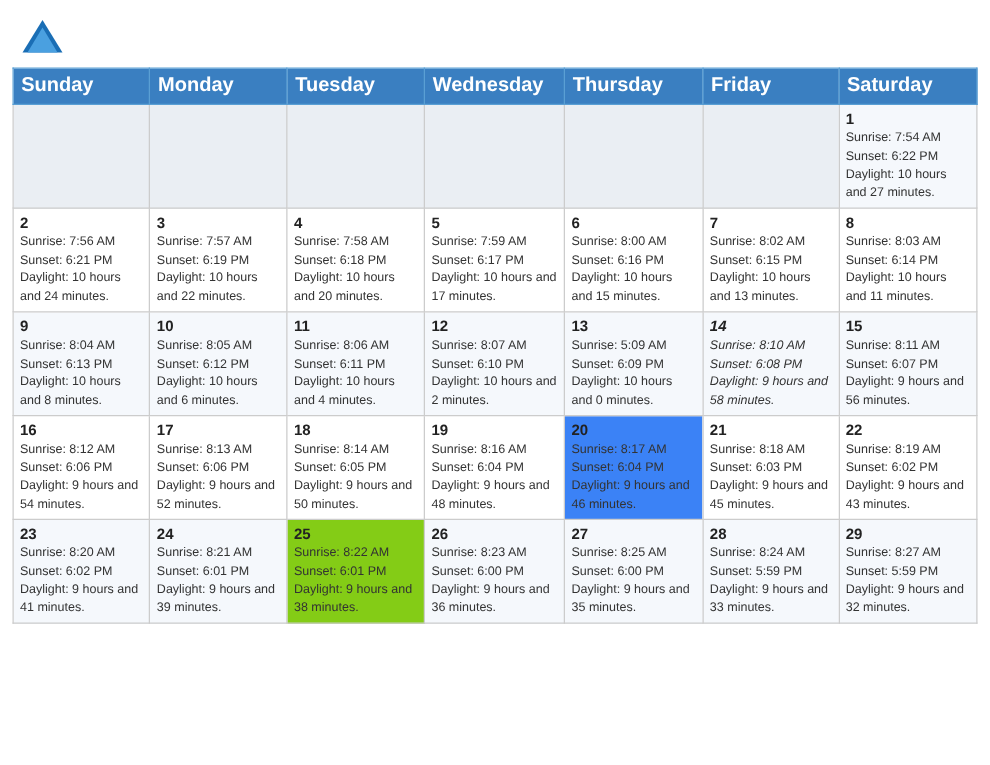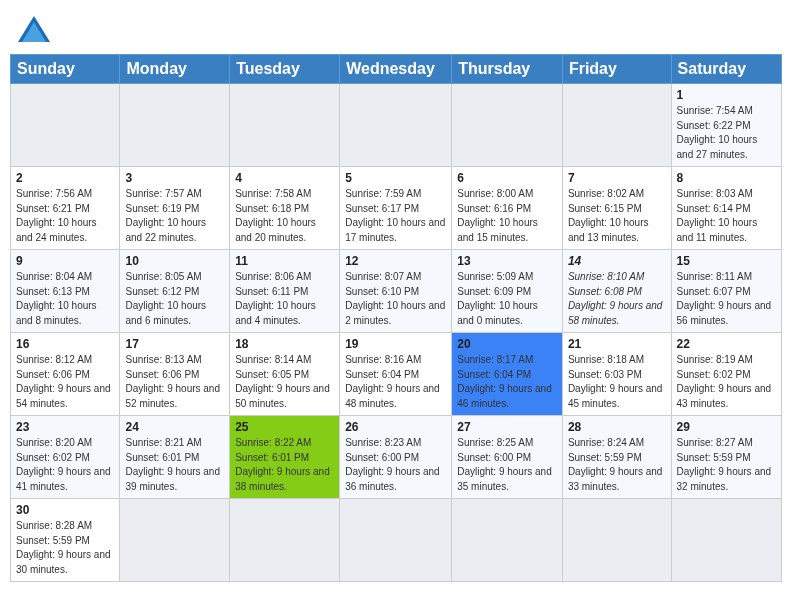--- a/index.html
+++ b/index.html
@@ -306,28 +306,14 @@
 Sunset: 5:59 PM
 Daylight: 9 hours and 33 minutes.</div>
         </td>
         <td style="background: rgb(245, 248, 252);">
           <span class="day-num">29</span>
           <div class="day-info">Sunrise: 8:27 AM
 Sunset: 5:59 PM
 Daylight: 9 hours and 32 minutes.</div>
         </td>
       </tr>
-      <tr>
-        <td style="background: rgb(255, 255, 255);">
-          <span class="day-num">30</span>
-          <div class="day-info">Sunrise: 8:28 AM
-Sunset: 5:59 PM
-Daylight: 9 hours and 30 minutes.</div>
-        </td>
-        <td class="empty-cell"></td>
-        <td class="empty-cell"></td>
-        <td class="empty-cell"></td>
-        <td class="empty-cell"></td>
-        <td class="empty-cell"></td>
-        <td class="empty-cell"></td>
-      </tr>
     </tbody>
 </table>
 
 </body></html>

